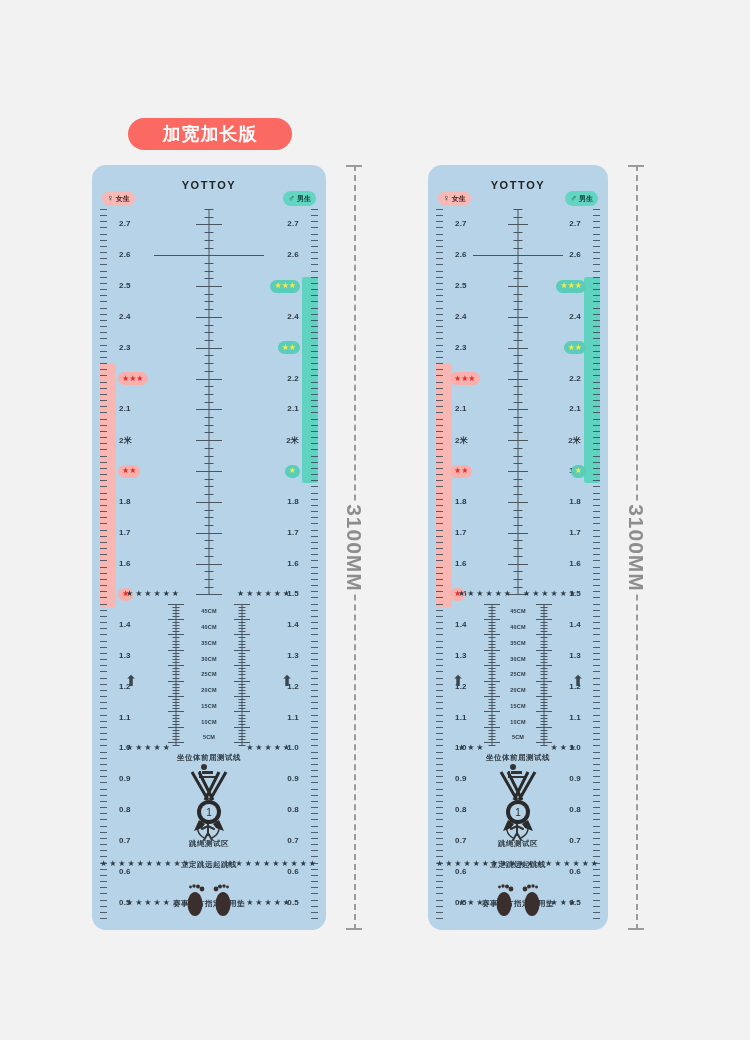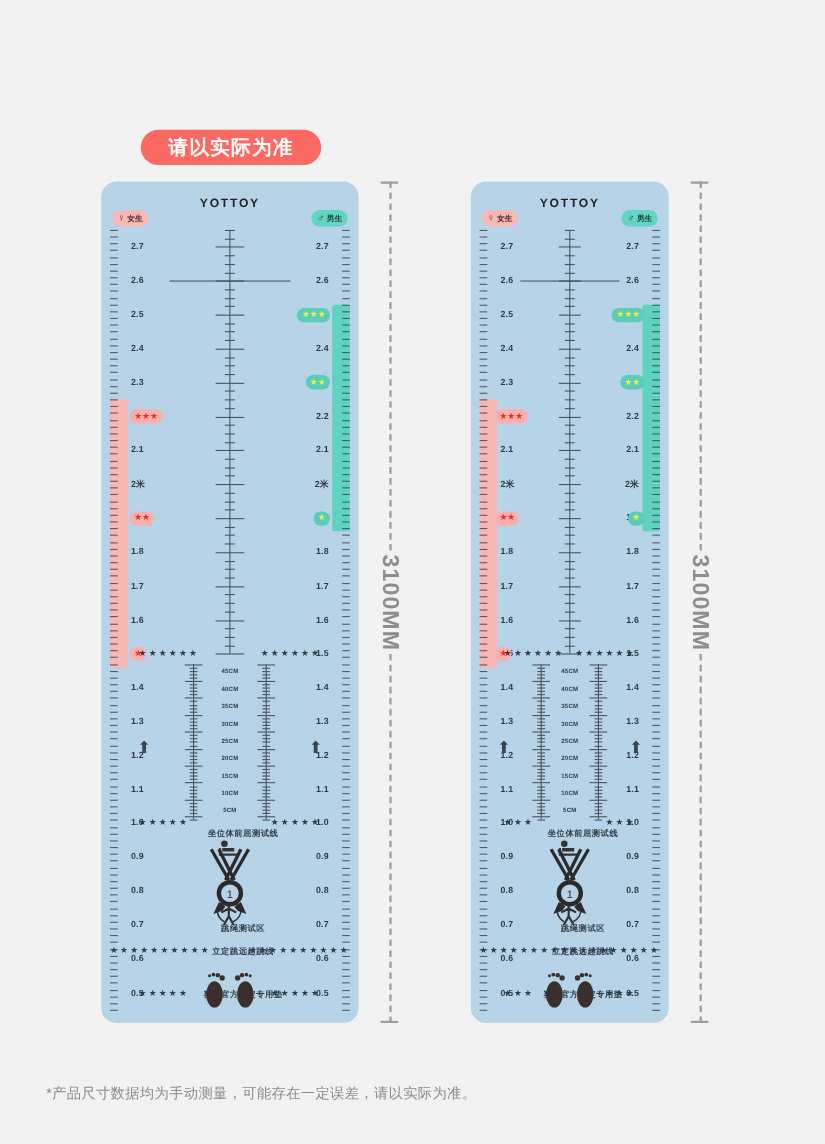--- a/index.html
+++ b/index.html
@@ -107,21 +107,21 @@
   .chip-tealstar { background: #59cdb8; color: #fbe94a; }
 
   
   .star-row {
     position: absolute; font-size: 8px; letter-spacing: 2px;
     color: #2f3b45; white-space: nowrap;
   }
 
   
   .mat-label {
-    position: absolute; left: 12px; width: 100%;
+    position: absolute; left: 0; width: 100%;
     text-align: center; font-size: 7.5px;
     font-weight: bold; color: #2f3b45; letter-spacing: .5px;
   }
   .cm-text {
     position: absolute; left: 50%; transform: translate(-50%, -50%);
     font-size: 5.5px; font-weight: bold; color: #2f3b45;
     letter-spacing: .2px;
   }
   .arrow-glyph {
     position: absolute; font-size: 15px; color: #3a464f; line-height: 1;
@@ -183,21 +183,21 @@
     position: absolute; left: 42px; top: 985px;
     font-size: 13px; color: #8a8a8a; letter-spacing: .3px;
   }
 </style>
 </head>
 <body>
 
 <div class="page">
 
 
-  <div class="variant-badge badge-a">请以实际为准</div>
+  <div class="variant-badge badge-a">加宽加长版</div>
 
   <div class="mat mat-wide" id="mat0">
     <div class="brand">YOTTOY</div>
   <div class="gender-chip chip-f">
         <span class="chip-sym">♀</span>
         <span>女生</span>
       </div>
       <div class="gender-chip chip-m">
         <span class="chip-sym">♂</span>
         <span>男生</span>
@@ -1211,15 +1211,14 @@
     <div class="dlabel">3100MM</div>
   </div>
   <div class="dim-v" style="left:616px;">
     <div class="dline"></div>
     <div class="cap cap-top"></div>
     <div class="cap cap-bot"></div>
     <div class="dlabel">3100MM</div>
   </div>
 
 
-  <div class="footnote">*产品尺寸数据均为手动测量，可能存在一定误差，请以实际为准。</div>
 
 </div>
 
 </body></html>

